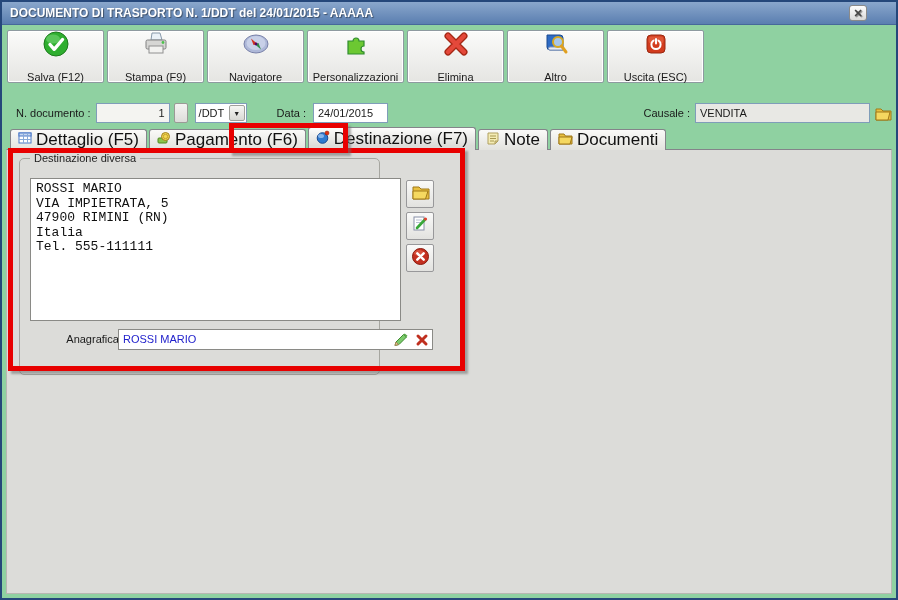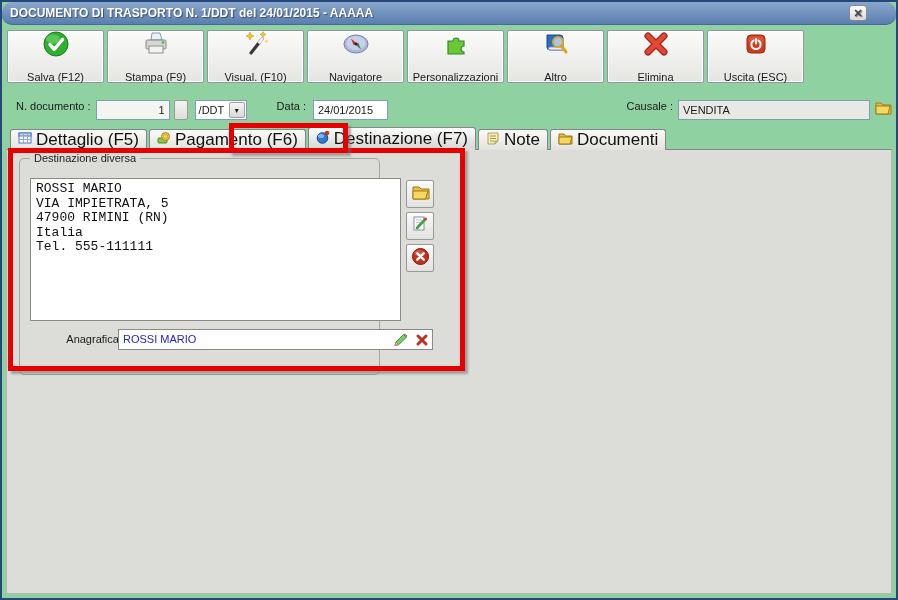--- a/index.html
+++ b/index.html
@@ -12,21 +12,20 @@
     overflow:hidden;
   }
   
   .titlebar{
     position:absolute;top:0;left:0;right:0;height:23px;
     background:linear-gradient(var(--titlebar-top,#8AA7CC),var(--titlebar-bottom,#5A7EB0));
     color:#fff;font-size:12px;font-weight:bold;
     line-height:23px;padding-left:8px;
     text-shadow:1px 1px 1px rgba(0,0,0,.45);
     border-bottom:1px solid #46689A;
-    border-radius:10px;
   }
   .close-btn{
     position:absolute;top:3px;left:847px;width:18px;height:16px;
     background:linear-gradient(#FDFDFD,#D9D9D9);
     border:1px solid #8A8A8A;border-radius:3px;
     color:#444;font-size:11px;font-weight:bold;line-height:14px;text-align:center;
     cursor:pointer;
   }
   
   .toolbar{
@@ -39,21 +38,21 @@
     border:1px solid #8E9AA0;border-radius:2px;
     box-shadow:inset 0 0 0 1px #fff;
     display:flex;flex-direction:column;align-items:center;justify-content:center;
     cursor:pointer;
   }
   .tb-icon{height:30px;display:flex;align-items:center;justify-content:center;}
   .tb-label{font-size:11px;color:#1a1a1a;margin-top:13px;}
   
   .docbar{
     position:absolute;top:98px;left:4px;right:4px;height:26px;
-    display:flex;align-items:flex-start;font-size:11px;color:#1a1a1a;
+    display:flex;align-items:center;font-size:11px;color:#1a1a1a;
   }
   .docbar label{margin:0 5px 0 10px;}
   .fld{
     height:20px;border:1px solid #7F9DB9;background:#fff;
     font-family:"Liberation Sans",sans-serif;font-size:11px;color:#1a1a1a;
     padding:0 4px;
   }
   .fld.num{width:74px;text-align:right;background:#F4F4F1;}
   .mini-btn{
     width:14px;height:20px;margin-left:4px;
@@ -64,21 +63,21 @@
     display:flex;align-items:center;position:relative;cursor:pointer;
   }
   .dropdown .dd-val{font-size:11px;padding-left:3px;}
   .dd-btn{
     position:absolute;right:1px;top:1px;bottom:1px;width:16px;
     background:linear-gradient(#F6F6F4,#D8D8D4);border:1px solid #A0A09C;border-radius:2px;
     font-size:7px;color:#222;display:flex;align-items:center;justify-content:center;
   }
   .fld.date{width:75px;margin-left:2px;}
   .causale-label{margin-left:auto !important;}
-  .fld.causale{width:192px;background:#E8E8E4;}
+  .fld.causale{width:175px;background:#E8E8E4;}
   .icon-flat{margin-left:5px;cursor:pointer;display:flex;align-items:center;}
   
   .tabs{
     position:absolute;top:126px;left:8px;right:0;height:22px;
     display:flex;align-items:flex-end;z-index:2;
   }
   .tab{
     height:21px;margin-right:2px;
     background:linear-gradient(#FAFAF8,#E2E2DE);
     border:1px solid #84848A;border-bottom:none;
@@ -166,32 +165,20 @@
             <path d="M10 3h8l2 7H9z" fill="#EAF1F8" stroke="#8899AA"></path>
             <rect x="4" y="10" width="20" height="9" rx="1.5" fill="#D6D6D4" stroke="#808080"></rect>
             <rect x="7" y="16" width="14" height="7" fill="#F2F2F0" stroke="#909090"></rect>
             <circle cx="21" cy="12.5" r="1.4" fill="#4CC24C"></circle>
           </svg>
       </span>
       <span class="tb-label">Stampa (F9)</span>
     </div>
     <div class="tb-btn">
       <span class="tb-icon">
-        <svg width="28" height="28" viewBox="0 0 28 28">
-            <line x1="20" y1="9" x2="9" y2="23" stroke="#3A3A3A" stroke-width="3.2" stroke-linecap="round"></line>
-            <line x1="20" y1="9" x2="17.5" y2="12.2" stroke="#EDEDED" stroke-width="3.2" stroke-linecap="round"></line>
-            <path d="M8 2l1.2 2.8L12 6 9.2 7.2 8 10 6.8 7.2 4 6l2.8-1.2z" fill="#F4C830" stroke="#C89A10" stroke-width=".6"></path>
-            <path d="M21 1.5l.9 2.1 2.1.9-2.1.9-.9 2.1-.9-2.1-2.1-.9 2.1-.9z" fill="#F4C830" stroke="#C89A10" stroke-width=".6"></path>
-            <path d="M24.5 9l.7 1.6 1.6.7-1.6.7-.7 1.6-.7-1.6-1.6-.7 1.6-.7z" fill="#F4D860"></path>
-          </svg>
-      </span>
-      <span class="tb-label">Visual. (F10)</span>
-    </div>
-    <div class="tb-btn">
-      <span class="tb-icon">
         <svg width="30" height="28" viewBox="0 0 30 28">
             <ellipse cx="15" cy="14" rx="12" ry="9" fill="#AEB8D8" stroke="#7880A8"></ellipse>
             <ellipse cx="15" cy="13" rx="9.5" ry="7" fill="#C8D0E8"></ellipse>
             <path d="M10 8.5L16.5 14l-4 1z" fill="#D03020"></path>
             <path d="M20 19.5L13.5 14l4-1z" fill="#2E8B4A"></path>
             <circle cx="15" cy="14" r="1.4" fill="#506"></circle>
           </svg>
       </span>
       <span class="tb-label">Navigatore</span>
     </div>
@@ -199,36 +186,36 @@
       <span class="tb-icon">
         <svg width="28" height="28" viewBox="0 0 28 28">
             <path d="M7 10h5a3 3 0 116 0h5v5a3 3 0 100 6v2H7z" fill="#6CC832" stroke="#2E8B2E" stroke-width="1.2" transform="translate(-1,1)"></path>
           </svg>
       </span>
       <span class="tb-label">Personalizzazioni</span>
     </div>
     <div class="tb-btn">
       <span class="tb-icon">
         <svg width="28" height="28" viewBox="0 0 28 28">
+            <path d="M6 6L22 22M22 6L6 22" stroke="#A52714" stroke-width="7" stroke-linecap="round"></path>
+            <path d="M6 6L22 22M22 6L6 22" stroke="#E4483A" stroke-width="4.5" stroke-linecap="round"></path>
+          </svg>
+      </span>
+      <span class="tb-label">Elimina</span>
+    </div>
+    <div class="tb-btn">
+      <span class="tb-icon">
+        <svg width="28" height="28" viewBox="0 0 28 28">
             <path d="M5 5h13a3 3 0 013 3v12H8a3 3 0 01-3-3z" fill="#2E6BC4" stroke="#1A4A90"></path>
             <path d="M8 17h13v3H8a1.5 1.5 0 010-3z" fill="#E8ECF4" stroke="#8899BB"></path>
             <circle cx="16" cy="12" r="5" fill="#BCD6F0" fill-opacity=".85" stroke="#D8A820" stroke-width="2"></circle>
             <line x1="19.5" y1="16" x2="24" y2="22" stroke="#E0A020" stroke-width="3" stroke-linecap="round"></line>
           </svg>
       </span>
       <span class="tb-label">Altro</span>
-    </div>
-    <div class="tb-btn">
-      <span class="tb-icon">
-        <svg width="28" height="28" viewBox="0 0 28 28">
-            <path d="M6 6L22 22M22 6L6 22" stroke="#A52714" stroke-width="7" stroke-linecap="round"></path>
-            <path d="M6 6L22 22M22 6L6 22" stroke="#E4483A" stroke-width="4.5" stroke-linecap="round"></path>
-          </svg>
-      </span>
-      <span class="tb-label">Elimina</span>
     </div>
     <div class="tb-btn">
       <span class="tb-icon">
         <svg width="28" height="28" viewBox="0 0 28 28">
             <rect x="5" y="5" width="18" height="18" rx="4" fill="#D23C1E" stroke="#9A2810"></rect>
             <rect x="6.5" y="6.5" width="15" height="7" rx="3" fill="#E86848" opacity=".6"></rect>
             <circle cx="14" cy="14.5" r="4.6" fill="none" stroke="#fff" stroke-width="2"></circle>
             <line x1="14" y1="8.5" x2="14" y2="14" stroke="#D23C1E" stroke-width="3"></line>
             <line x1="14" y1="9" x2="14" y2="13.5" stroke="#fff" stroke-width="2" stroke-linecap="round"></line>
           </svg>

